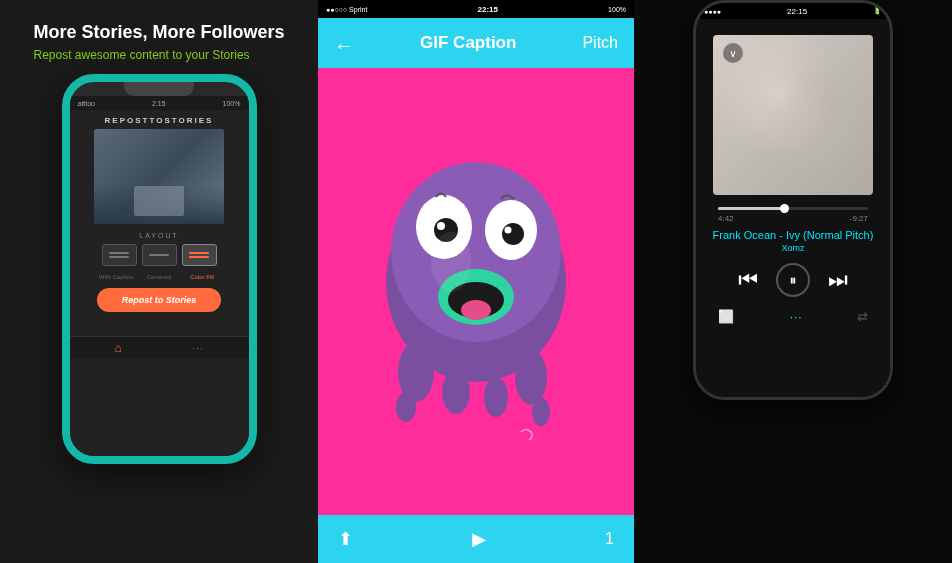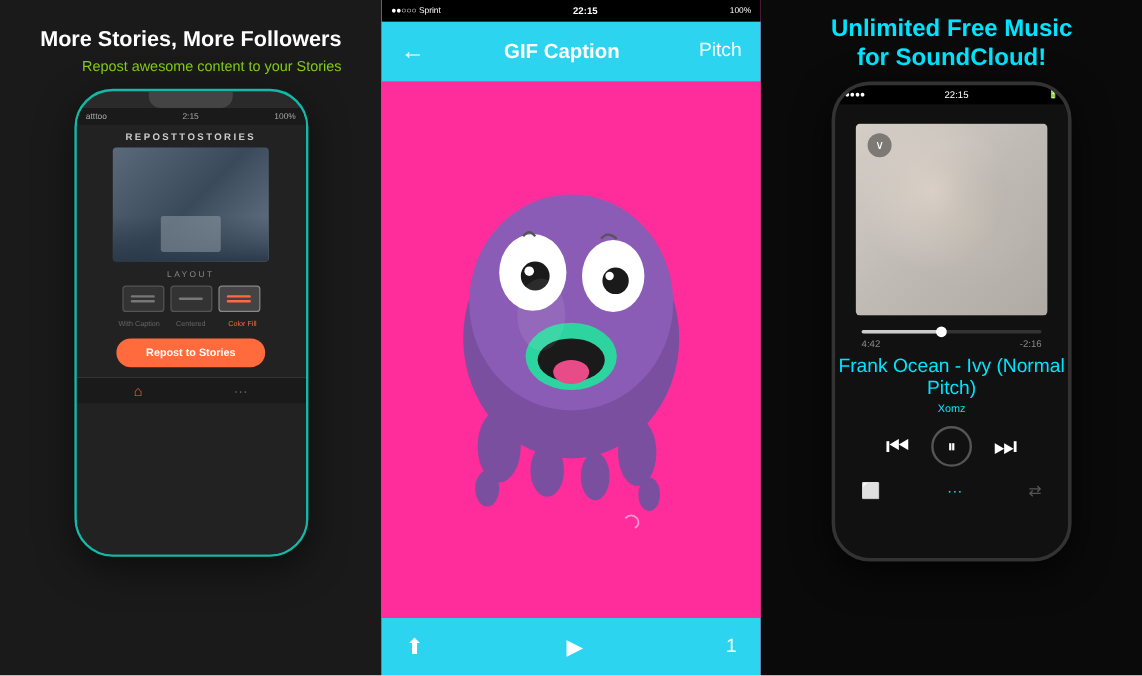--- a/index.html
+++ b/index.html
@@ -18,21 +18,21 @@
       height: 563px;
       background: #1a1a1a;
       display: flex;
       flex-direction: column;
       align-items: center;
       position: relative;
       overflow: hidden;
     }
 
     .panel-1-header {
-      text-align: right;
+      text-align: left;
       padding: 22px 20px 12px;
     }
 
     .panel-1-title {
       color: #ffffff;
       font-size: 18px;
       font-weight: 600;
       margin-bottom: 5px;
     }
 
@@ -40,21 +40,21 @@
       color: #84cc16;
       font-size: 12px;
     }
 
     
     .iphone-1 {
       width: 195px;
       height: 390px;
       background: #2a2a2a;
       border-radius: 32px;
-      border: 2px solid #14b8a6;
+      border: 8px solid #14b8a6;
       position: relative;
       display: flex;
       flex-direction: column;
       align-items: center;
       box-shadow: 0 10px 30px rgba(0,0,0,0.5);
       overflow: hidden;
     }
 
     .iphone-1-notch {
       width: 70px;
@@ -186,21 +186,22 @@
     }
 
     .repost-btn {
       background: #ff6b3d;
       color: white;
       border: none;
       border-radius: 18px;
       padding: 7px 25px;
       font-size: 9px;
       font-weight: 600;
-      margin-bottom: 8px;
+      margin-bottom: 24px;
+      font-style: italic;
     }
 
     .iphone-1-bottom-bar {
       width: 100%;
       height: 22px;
       background: #1a1a1a;
       border-top: 1px solid #333;
       display: flex;
       justify-content: space-around;
       align-items: center;
@@ -420,21 +421,21 @@
       margin-bottom: 6px;
     }
 
     .time-text {
       color: #888;
       font-size: 8px;
     }
 
     .iphone-3-track-name {
       color: #00e5ff;
-      font-size: 16px;
+      font-size: 11px;
       font-weight: 500;
       text-align: center;
       margin-bottom: 2px;
     }
 
     .iphone-3-artist {
       color: #00e5ff;
       font-size: 9px;
       text-align: center;
       margin-bottom: 10px;
@@ -598,26 +599,20 @@
   </div>
 
   <div class="panel-2-bottom-bar">
     <span class="gif-bottom-icon">⬆</span>
     <span class="gif-bottom-icon">▶</span>
     <span class="gif-page-num">1</span>
   </div>
 </div>
 
 <div class="panel-3">
-  <div class="panel-3-header">
-    <div class="panel-3-title">
-      <span>Unlimited Free Music</span><br>
-      <span>for SoundCloud!</span>
-    </div>
-  </div>
 
   <div class="iphone-3">
     <div class="iphone-3-screen">
       <div class="iphone-3-status">
         <span class="status-text" style="color:white;">●●●●</span>
         <span class="status-text" style="color:white;font-size:8px;">22:15</span>
         <span class="status-text" style="color:white;">🔋</span>
       </div>
 
       <div class="iphone-3-album-art">
@@ -626,21 +621,21 @@
       </div>
 
       <div class="iphone-3-progress-bar">
         <div class="progress-fill">
           <div class="progress-dot"></div>
         </div>
       </div>
 
       <div class="iphone-3-time-row">
         <span class="time-text">4:42</span>
-        <span class="time-text">-2:16</span>
+        <span class="time-text">-9:27</span>
       </div>
 
       <div class="iphone-3-track-name">Frank Ocean - Ivy (Normal Pitch)</div>
       <div class="iphone-3-artist">Xomz</div>
 
       <div class="iphone-3-controls">
         <span class="ctrl-btn" style="font-size:22px;">⏮</span>
         <div class="ctrl-btn play-pause">
           <span>⏸</span>
         </div>

